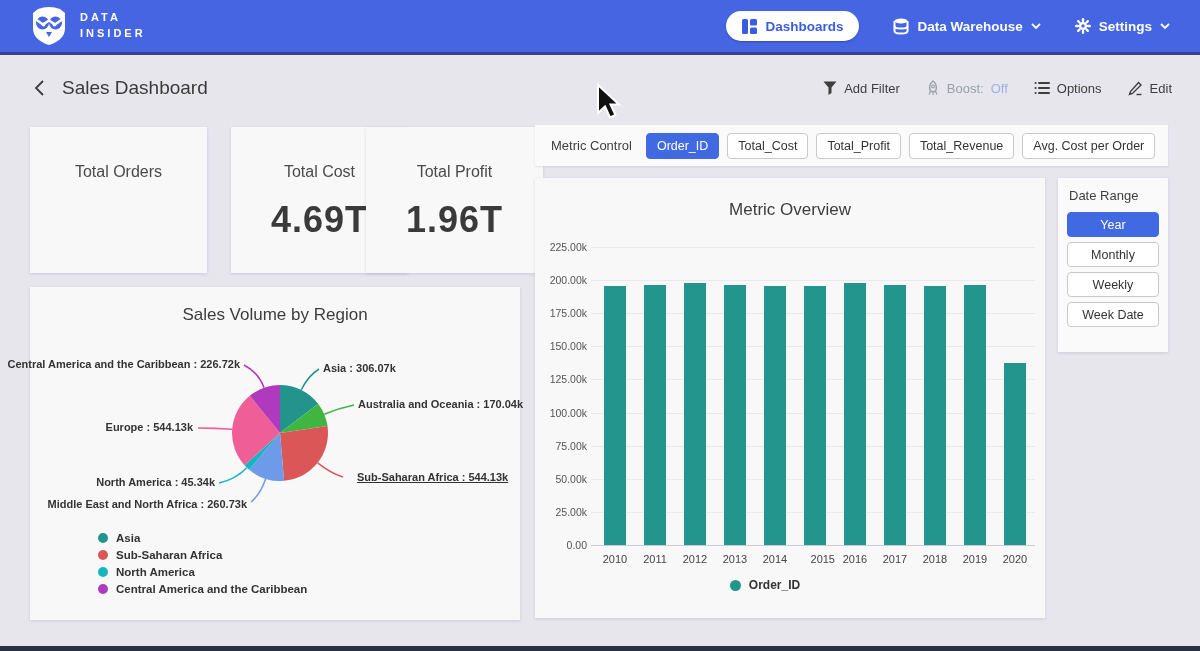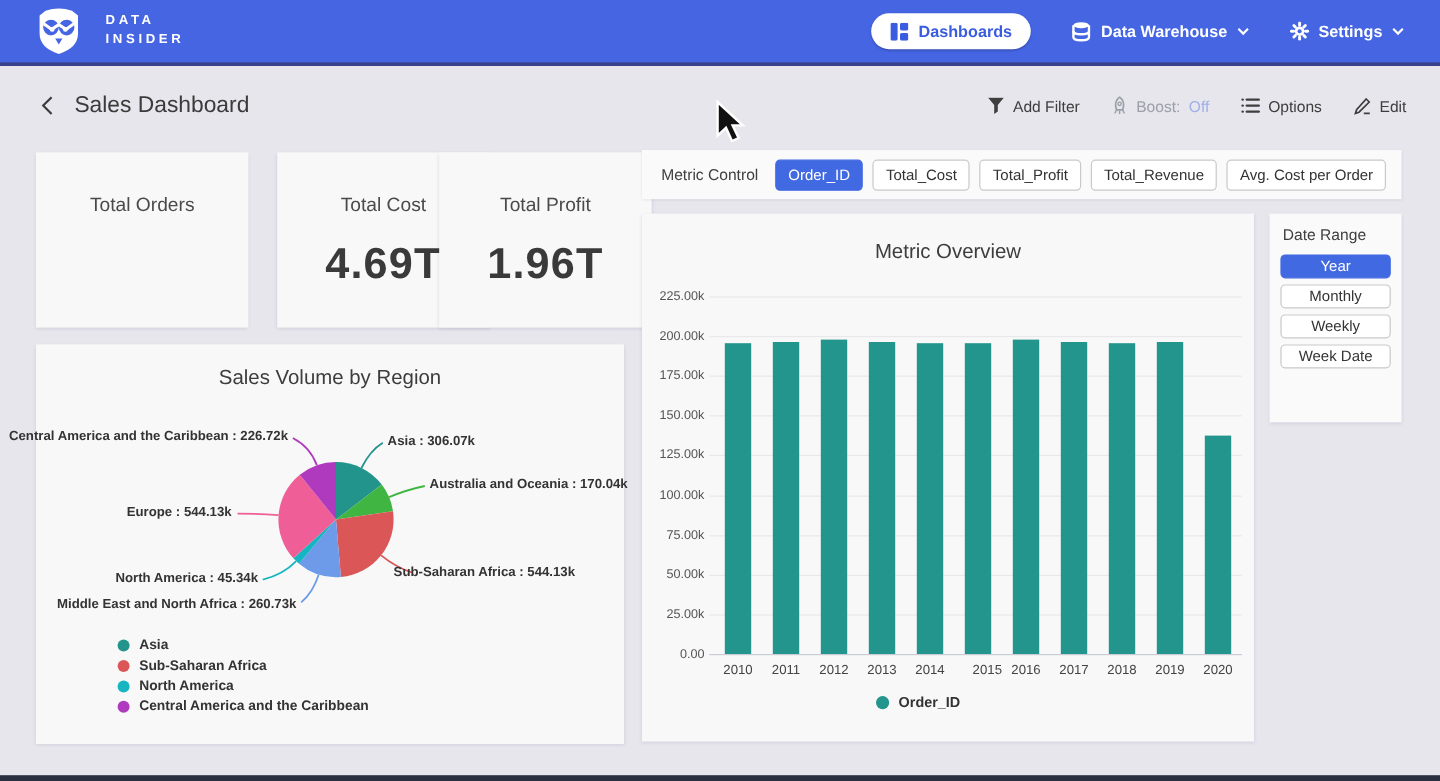--- a/index.html
+++ b/index.html
@@ -2,21 +2,21 @@
 <html><head>
 <meta charset="utf-8">
 <style>
   * { margin:0; padding:0; box-sizing:border-box; }
   html,body { width:1200px; height:651px; overflow:hidden; }
   body { font-family:"Liberation Sans", sans-serif; background:#e7e6ed; position:relative; }
 
   
   .nav { position:absolute; left:0; top:0; width:1200px; height:55px; background:#4565e3;
          border-bottom:3px solid #39418c; display:flex; align-items:center; }
-  .brand { display:flex; align-items:center; gap:20px; margin-left:30px; }
+  .brand { display:flex; align-items:center; gap:12px; margin-left:30px; }
   .brand-text { color:#fff; font-weight:bold; font-size:11px; letter-spacing:3px; line-height:1.45; }
   .nav-right { margin-left:auto; margin-right:30px; display:flex; align-items:center; gap:34px; }
   .nav-pill { background:#fff; color:#3a5ce0; border-radius:17px; height:30px; padding:0 16px;
               display:flex; align-items:center; gap:8px; font-size:13.5px; font-weight:bold; cursor:pointer;
               box-shadow:0 1px 2px rgba(0,0,0,.25); }
   .nav-item { color:#fff; font-size:13.5px; font-weight:bold; display:flex; align-items:center; gap:8px; cursor:pointer; }
 
   
   .subheader { position:absolute; left:0; top:58px; width:1200px; height:60px; display:flex; align-items:center; }
   .back-btn { margin-left:28px; width:22px; height:22px; display:flex; align-items:center; justify-content:center; cursor:pointer; }
@@ -48,21 +48,21 @@
   .ytick { position:absolute; width:50px; text-align:right; font-size:10.5px; color:#555; }
   .bar { position:absolute; width:22px; background:#24958d; }
   .xtick { position:absolute; width:40px; text-align:center; font-size:11px; color:#444; }
   .chart-legend { position:absolute; left:0; top:400px; width:460px; display:flex; justify-content:center;
                   align-items:center; gap:8px; font-size:12px; font-weight:bold; color:#333; cursor:pointer; }
   .dot { width:11px; height:11px; border-radius:50%; flex:none; }
 
   
   .date-panel { left:1058px; top:178px; width:110px; height:174px; background:#fafafa; padding:10px 9px; }
   .date-title { font-size:13px; color:#3e3e3e; margin-bottom:9px; margin-left:2px; }
-  .date-btn { width:92px; height:20px; margin-bottom:5px; border:1px solid #c9c9c9; border-radius:4px; background:#fff;
+  .date-btn { width:92px; height:25px; margin-bottom:5px; border:1px solid #c9c9c9; border-radius:4px; background:#fff;
               font-size:12.5px; color:#333; display:flex; align-items:center; justify-content:center; cursor:pointer; }
   .date-btn.selected { background:#4169e1; border-color:#4169e1; color:#fff; }
 
   
   .pie-card { left:30px; top:287px; width:490px; height:333px; }
   .pie-title { position:absolute; width:100%; top:18px; text-align:center; font-size:17px; color:#3d3d3d; }
   .pie-svg { position:absolute; left:0; top:0; }
   .callout { position:absolute; font-size:11px; font-weight:bold; color:#333; white-space:nowrap; }
   .pie-legend-col { position:absolute; display:flex; flex-direction:column; gap:5px; }
   .pie-legend-item { display:flex; align-items:center; gap:8px; font-size:11.5px; font-weight:bold; color:#333; cursor:pointer; }
@@ -296,21 +296,21 @@
       <path d="M250,146 L219.2,182.8 A48,48 0 0 1 214.5,178.3 Z" fill="#15b5c2"></path>
       <path d="M216.8,180.7 Q205.7,192.2 189,196" fill="none" stroke="#15b5c2" stroke-width="1.5"></path>
       <path d="M250,146 L214.5,178.3 A48,48 0 0 1 219.8,108.7 Z" fill="#ef5e96"></path>
       <path d="M202.1,142.3 Q186.2,141.1 168,141" fill="none" stroke="#ef5e96" stroke-width="1.5"></path>
       <path d="M250,146 L219.8,108.7 A48,48 0 0 1 250.0,98.0 Z" fill="#b03abd"></path>
       <path d="M234.0,100.7 Q228.7,85.7 214,78" fill="none" stroke="#b03abd" stroke-width="1.5"></path>
     </svg>
   <div id="pie-callouts">
       <div class="callout" style="left: 293px; top: 75px;">Asia : 306.07k</div>
       <div class="callout" style="left: 328px; top: 111px;">Australia and Oceania : 170.04k</div>
-      <div class="callout" style="left: 298px; top: 184px;">Sub-Saharan Africa : 544.13k</div>
+      <div class="callout" style="left: 327px; top: 184px; text-decoration: underline;">Sub-Saharan Africa : 544.13k</div>
       <div class="callout" style="right: 273px; top: 211px;">Middle East and North Africa : 260.73k</div>
       <div class="callout" style="right: 305px; top: 189px;">North America : 45.34k</div>
       <div class="callout" style="right: 327px; top: 134px;">Europe : 544.13k</div>
       <div class="callout" style="right: 280px; top: 71px;">Central America and the Caribbean : 226.72k</div>
     </div>
   <div class="pie-legend-col" id="pie-legend-col1" style="left:68px; top:245px;">
       <div class="pie-legend-item">
         <span class="dot" style="background: rgb(35, 148, 140);"></span>
         <span>Asia</span>
       </div>

